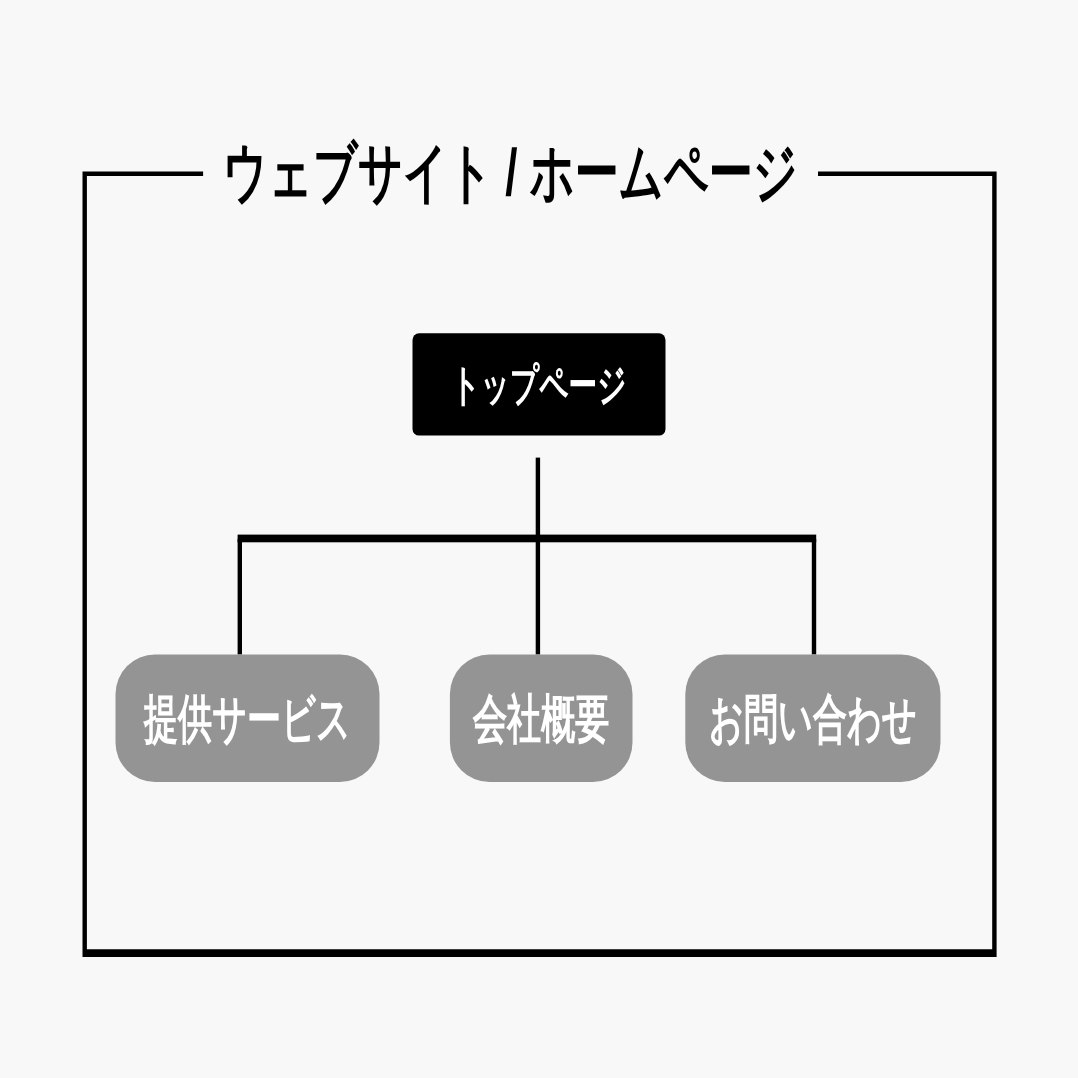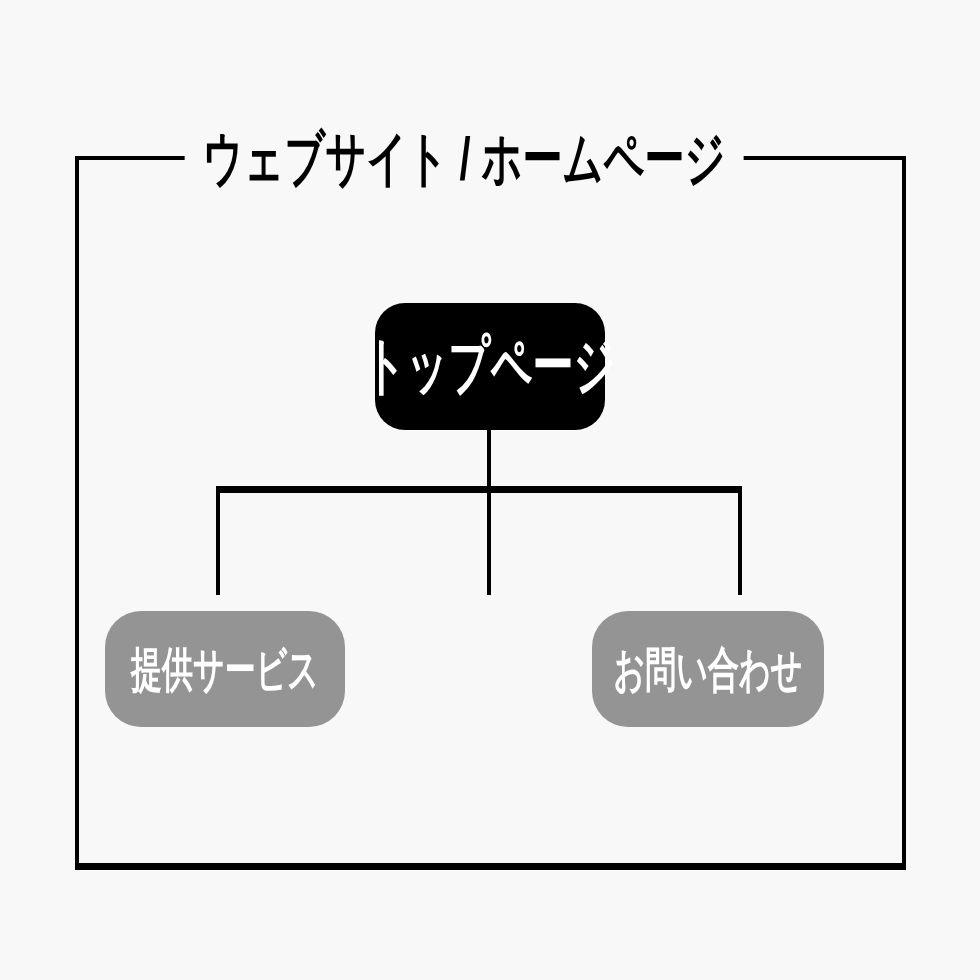--- a/index.html
+++ b/index.html
@@ -69,35 +69,34 @@
     line-height: 1;
     z-index: 2;
     white-space: nowrap;
   }
   .node .tall {
     display: inline-block;
     transform: scaleY(1.55);
     transform-origin: center;
   }
   .node-root {
-    left: 375px; top: 303px; width: 230px; height: 127px;
+    left: 375px; top: 303px; width: 230px; height: 93px;
     background: var(--root_node_bg, #000);
-    border-radius: 30px;
-    font-size: 41px;
+    border-radius: 6px;
+    font-size: 26px;
   }
   .node-child {
     top: 595px; height: 116px;
     background: var(--child_node_bg, #949494);
     border-radius: 36px;
     font-size: 31px;
-    margin-top: 16px;
   }
   .node-services { left: 105px; width: 240px; }
   .node-company  { left: 409px; width: 166px; }
-  .node-contact  { left: 592px; width: 232px; align-items: center; }
+  .node-contact  { left: 623px; width: 232px; align-items: center; }
 </style>
 </head>
 <body>
 
 <div class="stage">
 
   <div class="frame"></div>
 
   <div class="diagram-title">
     <span class="tall">ウェブサイト / ホームページ</span>
@@ -109,18 +108,21 @@
   <div class="conn conn-right"></div>
 
   <div class="node node-root">
     <span class="tall">トップページ</span>
   </div>
 
   <div class="node node-child node-services">
     <span class="tall">提供サービス</span>
   </div>
 
+  <div class="node node-child node-company">
+    <span class="tall">会社概要</span>
+  </div>
 
   <div class="node node-child node-contact">
     <span class="tall">お問い合わせ</span>
   </div>
 
 </div>
 
 </body></html>

